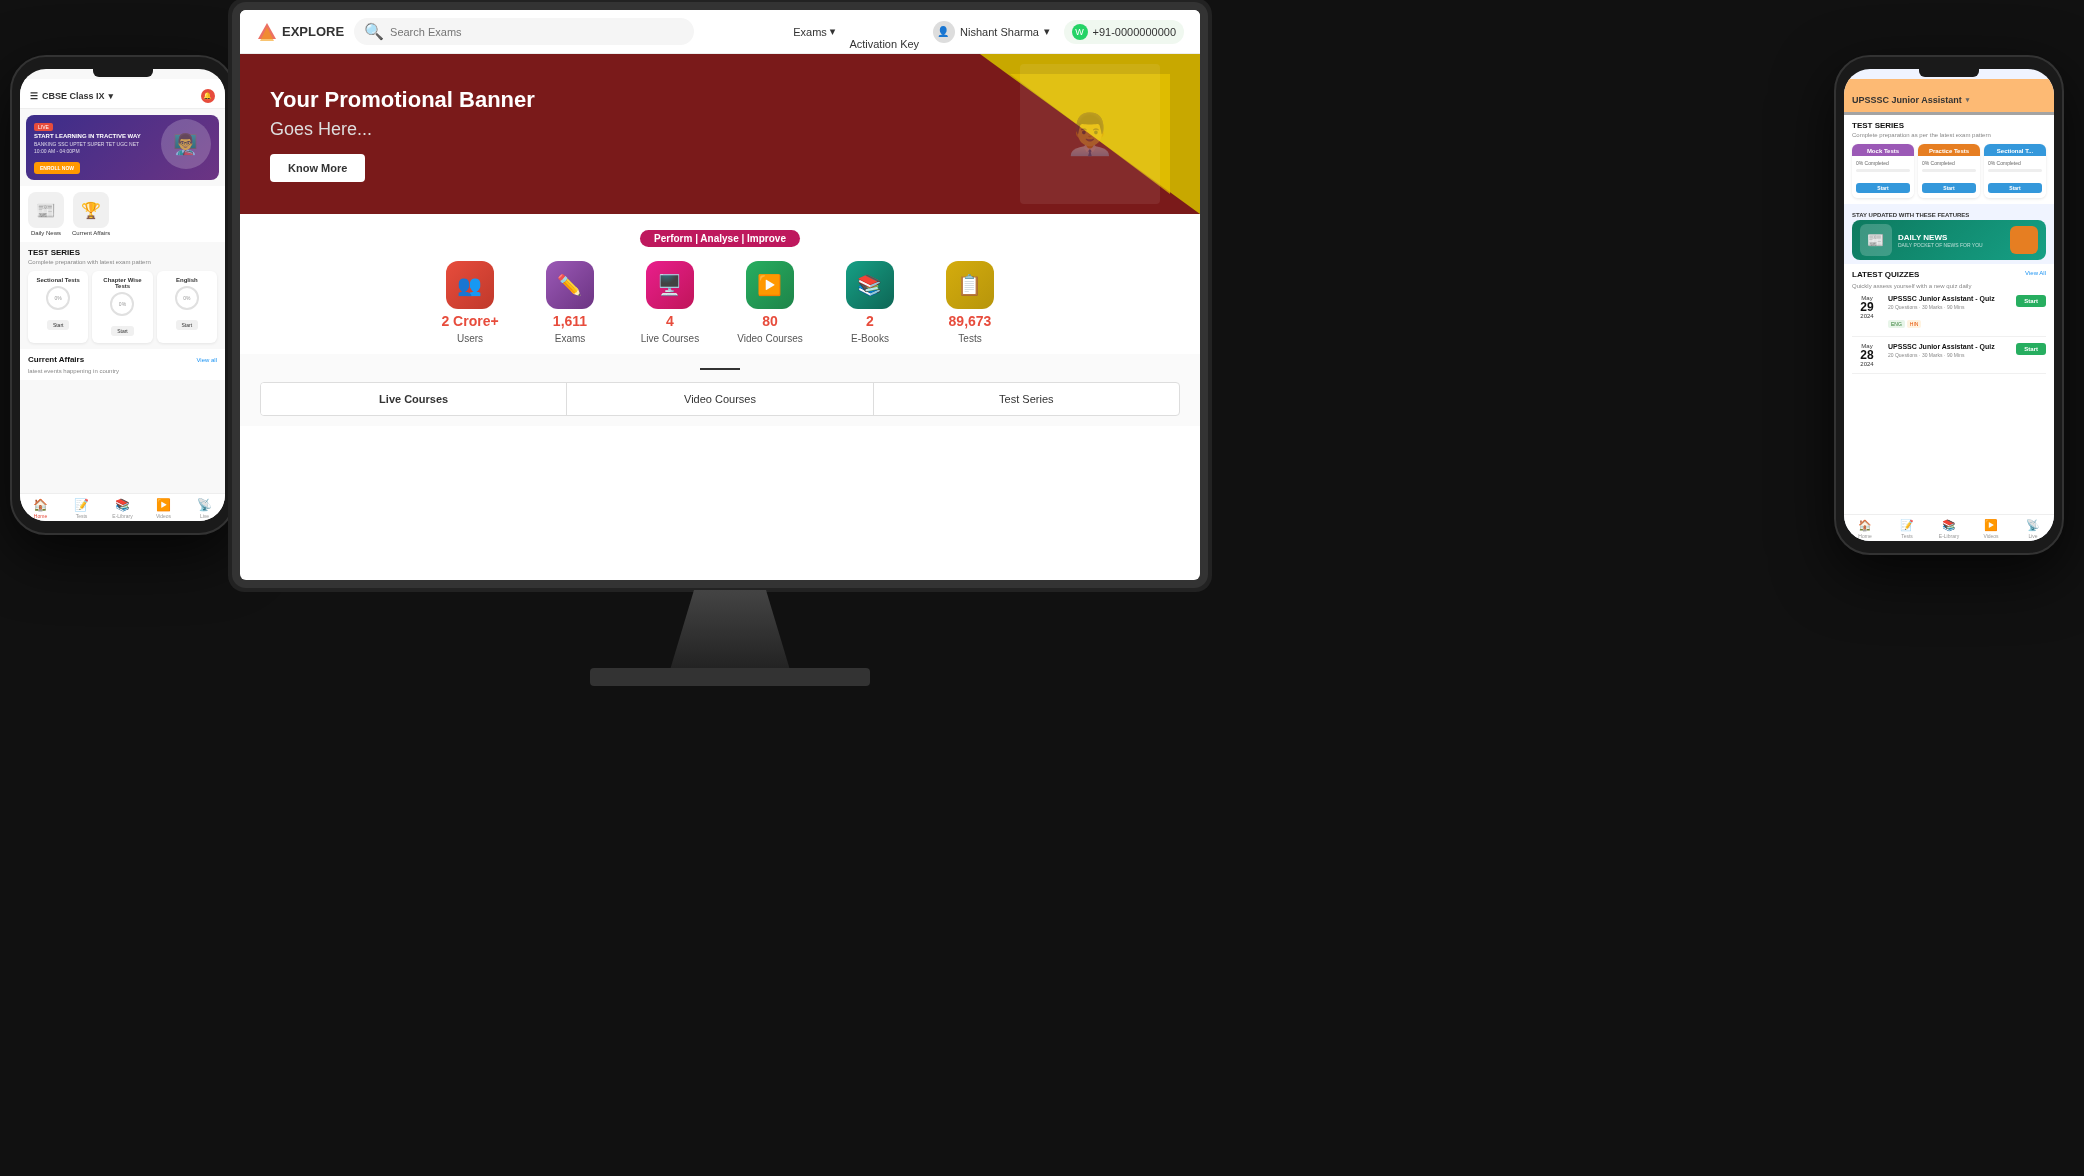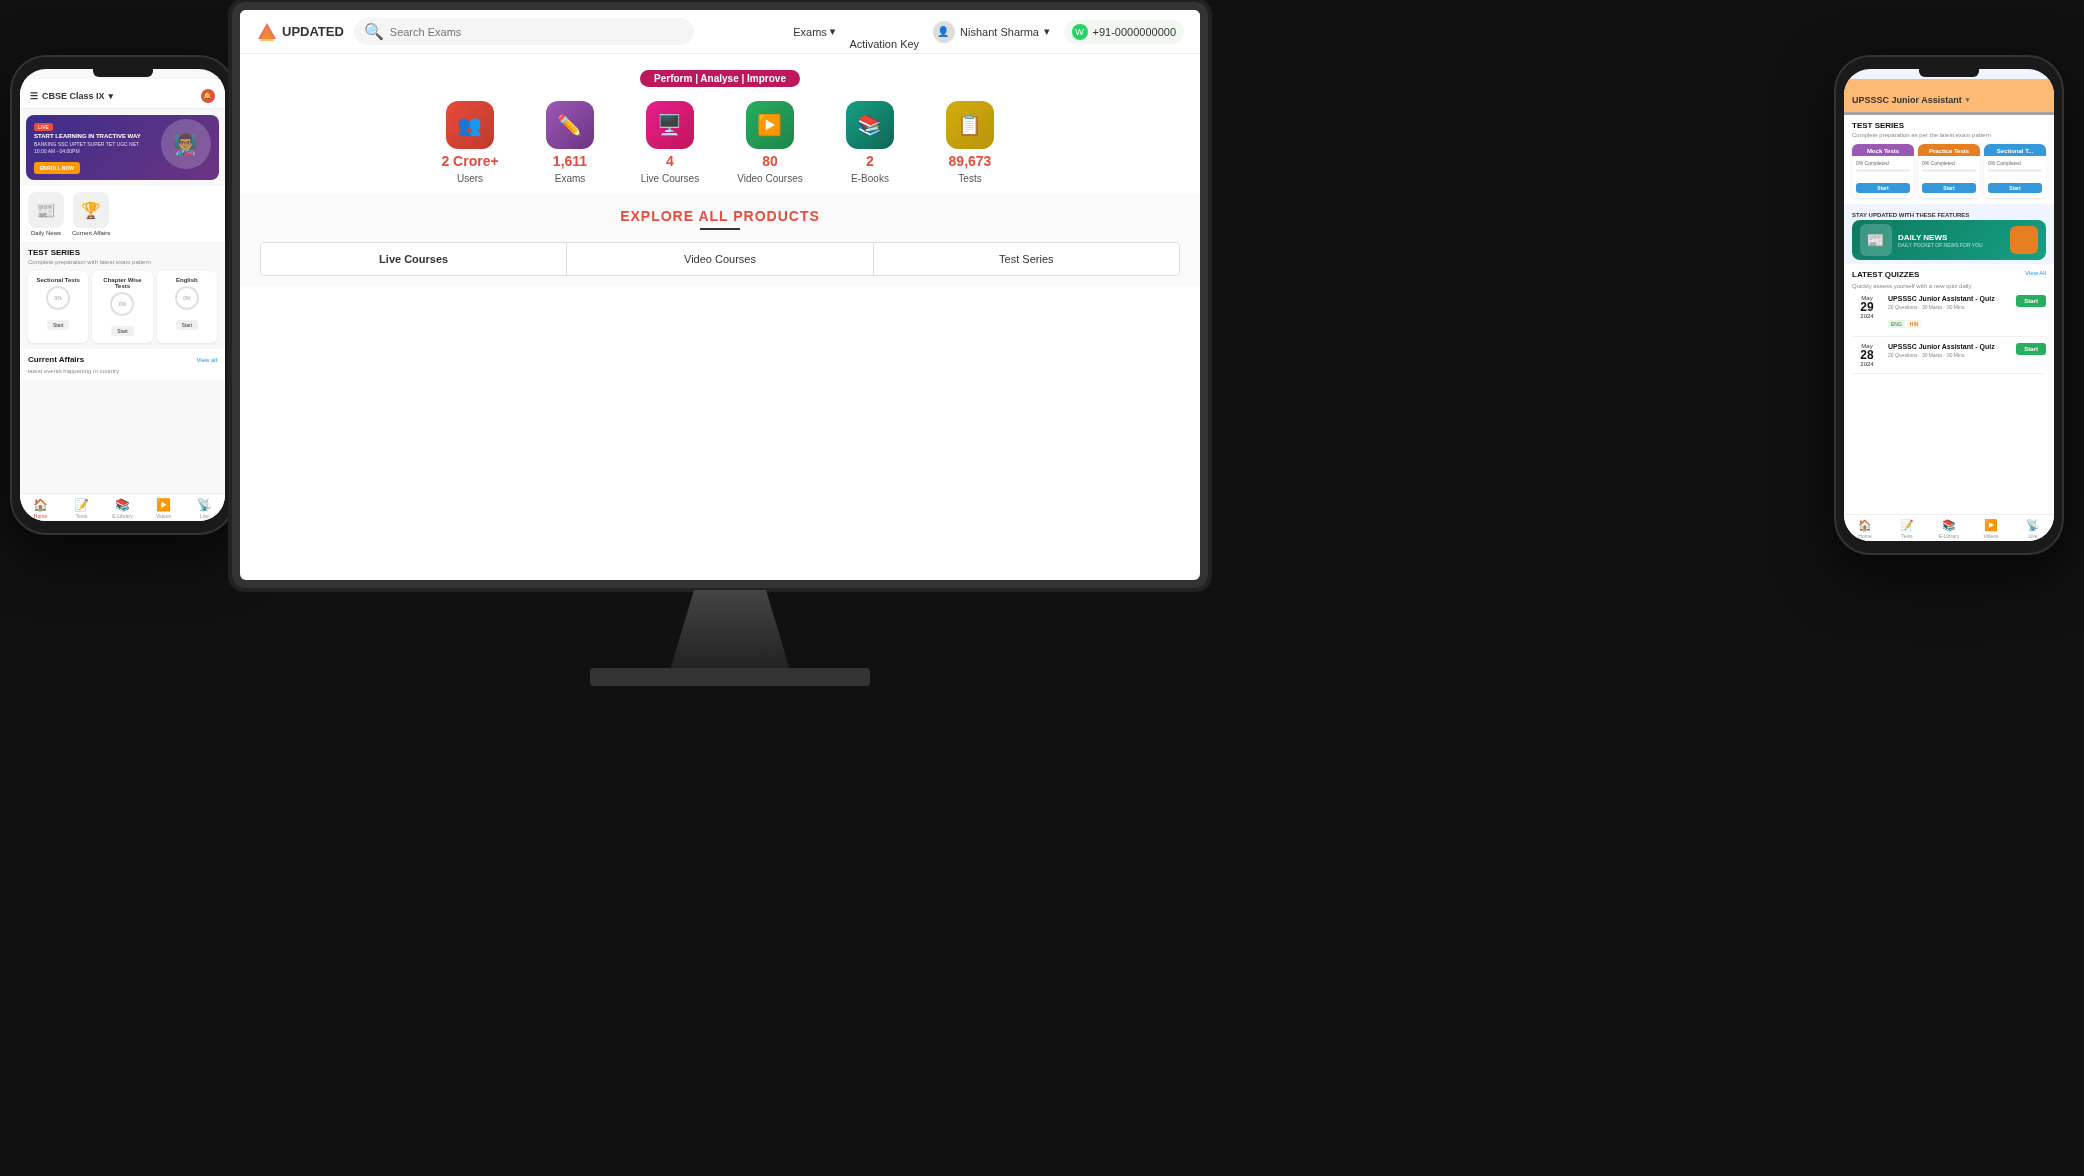--- a/index.html
+++ b/index.html
@@ -969,21 +969,21 @@
 
 <div class="monitor-shell">
   <div class="monitor-screen">
 
     <div class="navbar">
       <div class="navbar-logo">
         <svg class="logo-icon" viewBox="0 0 22 22">
           <polygon points="2,18 11,2 20,18" fill="#e74c3c" opacity="0.8"></polygon>
           <polygon points="4,20 11,6 18,20" fill="#f39c12" opacity="0.6"></polygon>
         </svg>
-        <span>UPDATED</span>
+        <span>EXPLORE</span>
       </div>
       <div class="navbar-search">
         <span>🔍</span>
         <input type="text" placeholder="Search Exams" style="">
       </div>
       <div class="navbar-right">
         <div class="nav-exams">
           <span>Exams</span>
           <span>▾</span>
         </div>
@@ -993,20 +993,32 @@
           <span>Nishant Sharma</span>
           <span>▾</span>
         </div>
         <div class="nav-phone">
           <div class="whatsapp-circle">W</div>
           <span>+91-0000000000</span>
         </div>
       </div>
     </div>
 
+    <div class="banner">
+      <div class="banner-text">
+        <h1>Your Promotional Banner</h1>
+        <p>Goes Here...</p>
+        <button class="banner-btn">Know More</button>
+      </div>
+      <div class="banner-decor">
+        <div class="banner-decor-gold"></div>
+        <div class="banner-decor-gold2"></div>
+        <div class="banner-photo">👨‍💼</div>
+      </div>
+    </div>
 
     <div class="stats-section">
       <span class="perform-badge">Perform | Analyse | Improve</span>
       <div class="stats-row">
         <div class="stat-item">
           <div class="stat-icon red">👥</div>
           <span class="stat-value">2 Crore+</span>
           <span class="stat-label">Users</span>
         </div>
         <div class="stat-item">
@@ -1031,21 +1043,20 @@
         </div>
         <div class="stat-item">
           <div class="stat-icon gold">📋</div>
           <span class="stat-value">89,673</span>
           <span class="stat-label">Tests</span>
         </div>
       </div>
     </div>
 
     <div class="products-section">
-      <div class="products-title">EXPLORE ALL PRODUCTS</div>
       <div class="products-underline"></div>
       <div class="products-tabs">
         <div class="products-tab active">Live Courses</div>
         <div class="products-tab">Video Courses</div>
         <div class="products-tab">Test Series</div>
       </div>
     </div>
 
   </div>
   <div class="monitor-stand"></div>

